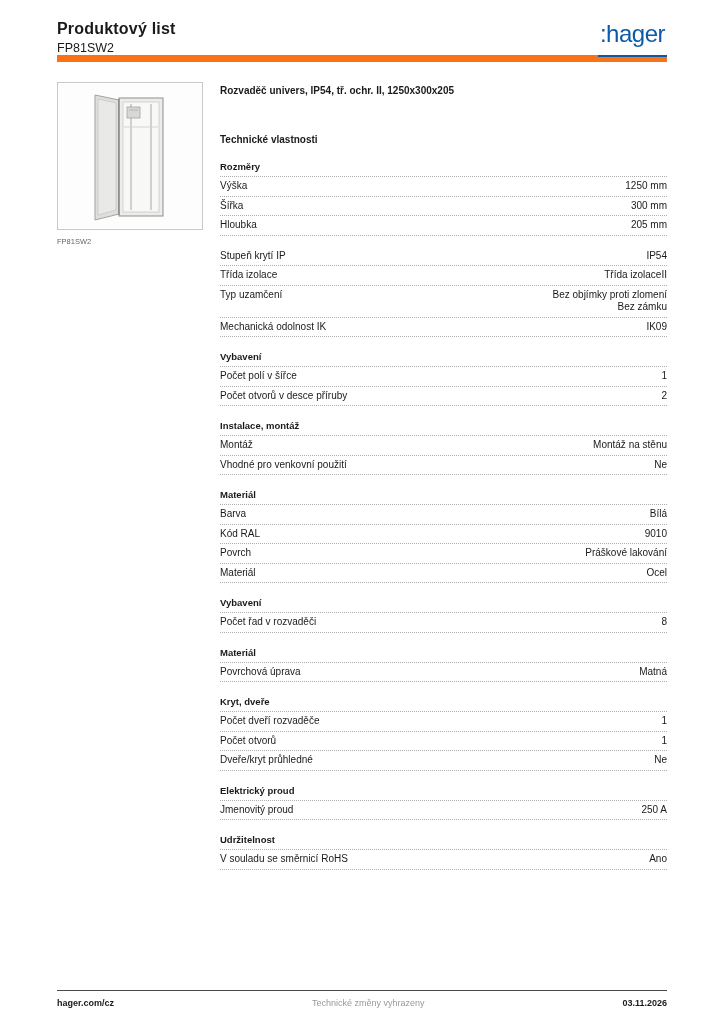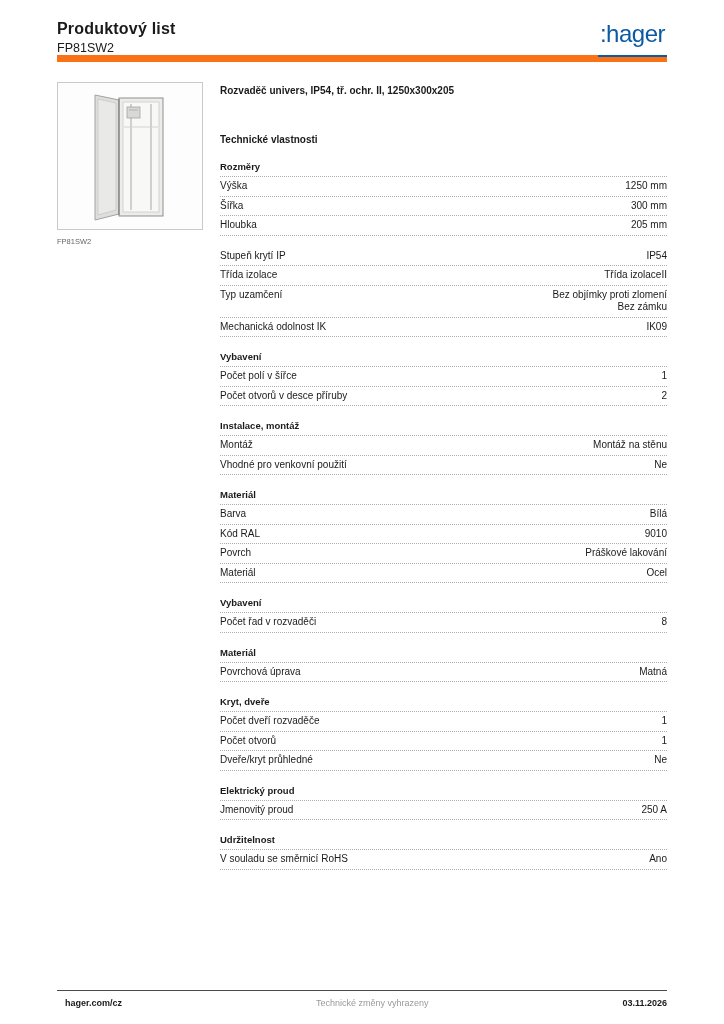--- a/index.html
+++ b/index.html
@@ -101,21 +101,21 @@
     left: 57px;
     right: 57px;
     bottom: 16px;
     border-top: 1px solid #4a4a4a;
     padding-top: 7px;
     display: flex;
     justify-content: space-between;
     align-items: baseline;
     font-size: 9px;
   }
-  .f-left  { font-weight: bold; margin-left: 8px; }
+  .f-left  { font-weight: bold; }
   .f-center{ color: #9a9a9a; }
   .f-right { font-weight: bold; }
 </style>
 </head>
 <body>
 
 <div class="page">
 
   <header>
     <div class="title-block">

